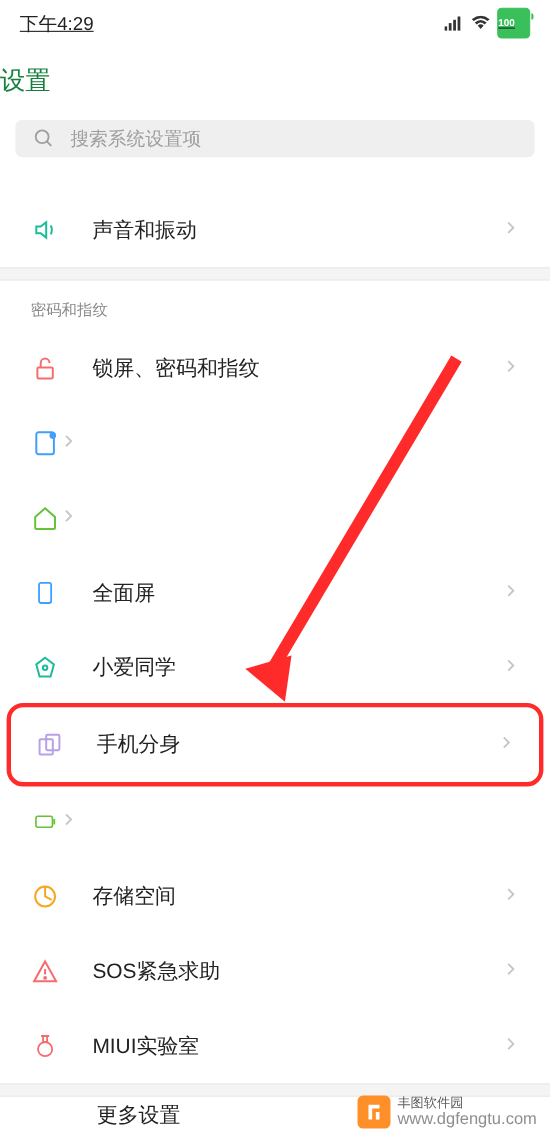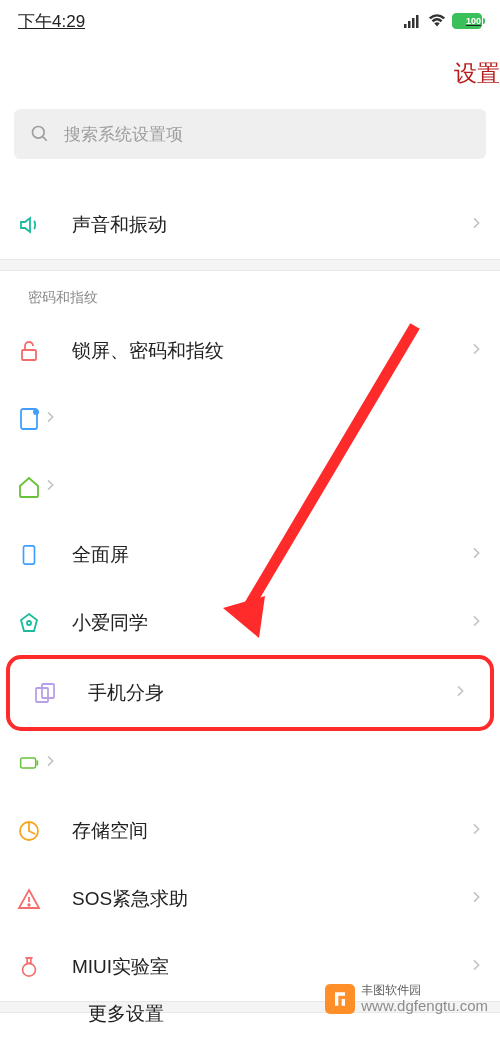--- a/index.html
+++ b/index.html
@@ -29,52 +29,52 @@
       display: flex;
       align-items: center;
       gap: 6px;
     }
     .signal-icon, .wifi-icon {
       width: 18px;
       height: 14px;
     }
     .battery {
       width: 30px;
-      height: 16px;
+      height: 28px;
       border: 1.3px solid #3ac05a;
       border-radius: 4px;
       position: relative;
       background: #3ac05a;
       display: flex;
       align-items: center;
-      justify-content: flex-end;
+      justify-content: flex-start;
       font-size: 9px;
       color: #fff;
       font-weight: bold;
     }
     .battery::after {
       content: '';
       position: absolute;
       right: -4px;
       top: 4px;
       width: 2px;
       height: 6px;
       background: #3ac05a;
       border-radius: 0 2px 2px 0;
     }
     .page-title {
-      text-align: right;
+      text-align: left;
       font-size: 23px;
       font-weight: 400;
-      color: #b91c1c;
+      color: #15803d;
       padding: 16px 0 20px;
     }
     .search-bar {
       margin: 0 14px 10px;
-      height: 50px;
+      height: 34px;
       background: #efefef;
       border-radius: 6px;
       display: flex;
       align-items: center;
       padding: 0 16px;
       gap: 14px;
     }
     .search-icon {
       width: 20px;
       height: 20px;
@@ -90,21 +90,21 @@
     }
     .divider-gap {
       height: 12px;
       background: #f4f4f4;
       border-top: 1px solid #e8e8e8;
       border-bottom: 1px solid #e8e8e8;
     }
     .list-item {
       display: flex;
       align-items: center;
-      padding: 0 16px;
+      padding: 0 28px;
       height: 68px;
       position: relative;
     }
     .list-item .icon-slot {
       width: 26px;
       height: 26px;
       display: flex;
       align-items: center;
       justify-content: center;
       flex-shrink: 0;
@@ -133,21 +133,21 @@
     }
     .arrow-overlay {
       position: absolute;
       left: 215px;
       top: 316px;
       pointer-events: none;
       z-index: 10;
     }
     .watermark {
       position: absolute;
-      bottom: 26px;
+      bottom: 14px;
       right: 12px;
       display: flex;
       align-items: center;
       gap: 6px;
       z-index: 20;
       opacity: 0.95;
     }
     .watermark-logo {
       width: 30px;
       height: 30px;

